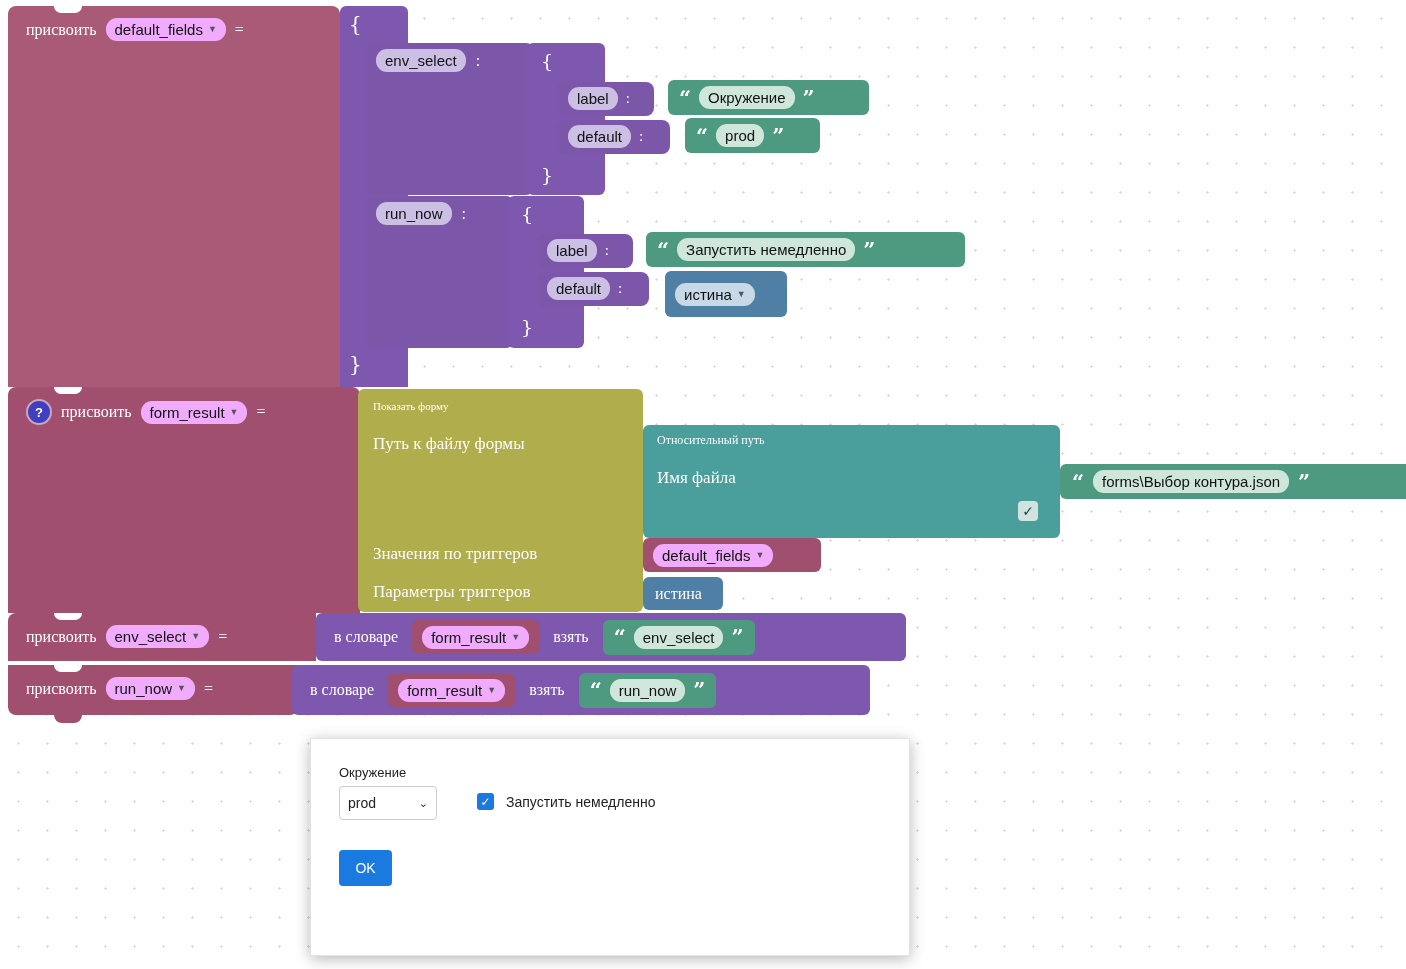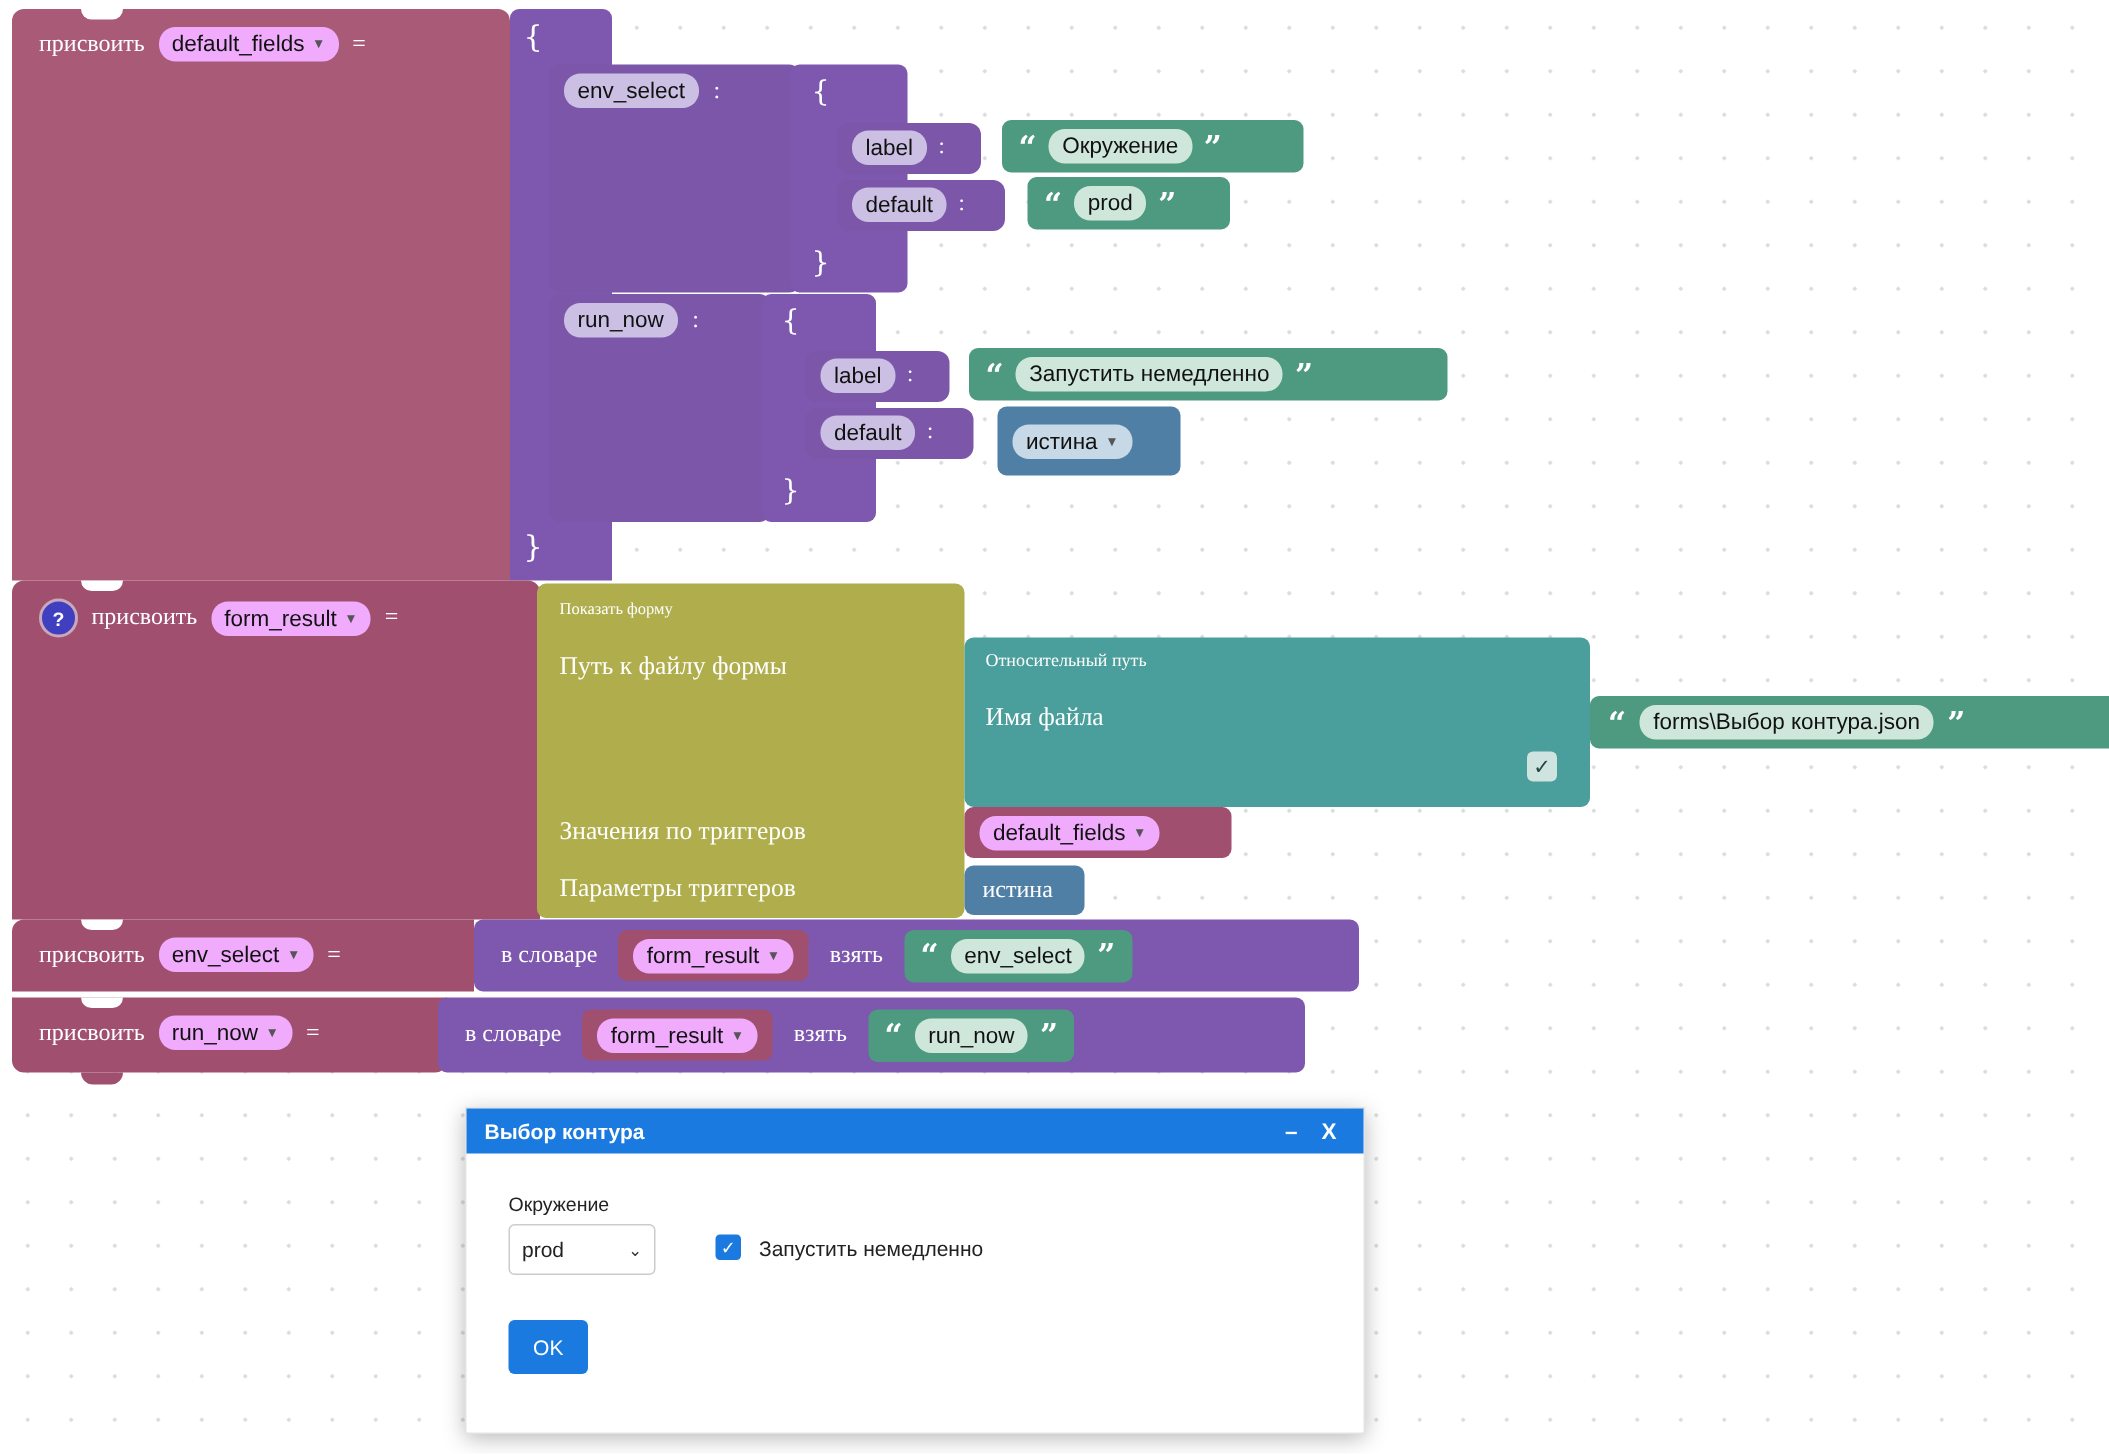--- a/index.html
+++ b/index.html
@@ -336,25 +336,20 @@
         <span>run_now</span>
       </span>
       <span class="quote">”</span>
     </span>
   </div>
 
   <div style="position:absolute;left:54px;top:715px;width:28px;height:8px;
               background:#a0506e;border-radius:0 0 9px 9px;"></div>
 
   <div class="dlg" style="left:310px;top:738px;width:598px;height:216px;">
-    <div class="dlg-bar">
-      <span class="dlg-title">Выбор контура</span>
-      <span class="dlg-btn">–</span>
-      <span class="dlg-btn">X</span>
-    </div>
     <div class="dlg-body">
       <div style="display:flex;align-items:flex-start;gap:40px;">
         <div>
           <div class="fl-lbl">Окружение</div>
           <div class="sel">
             <span>prod</span>
             <span class="cv">⌄</span>
           </div>
         </div>
         <div style="display:flex;align-items:center;gap:12px;margin-top:28px;">

